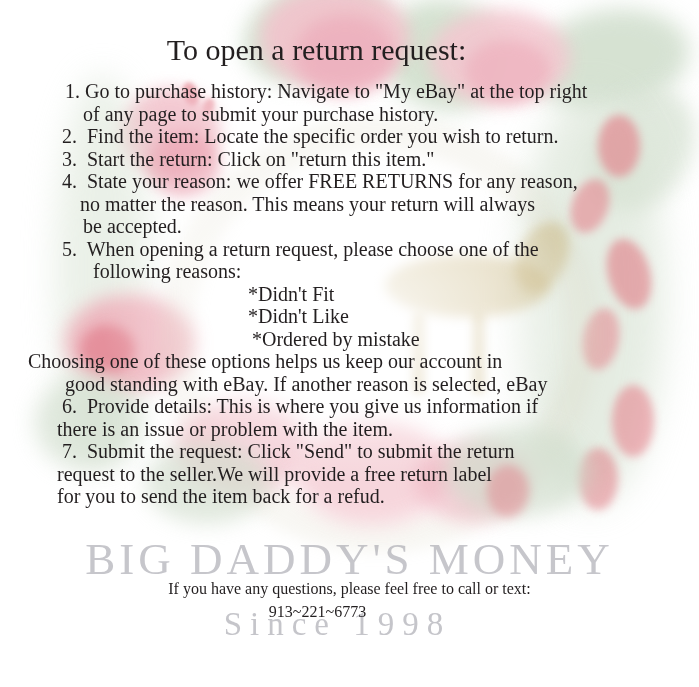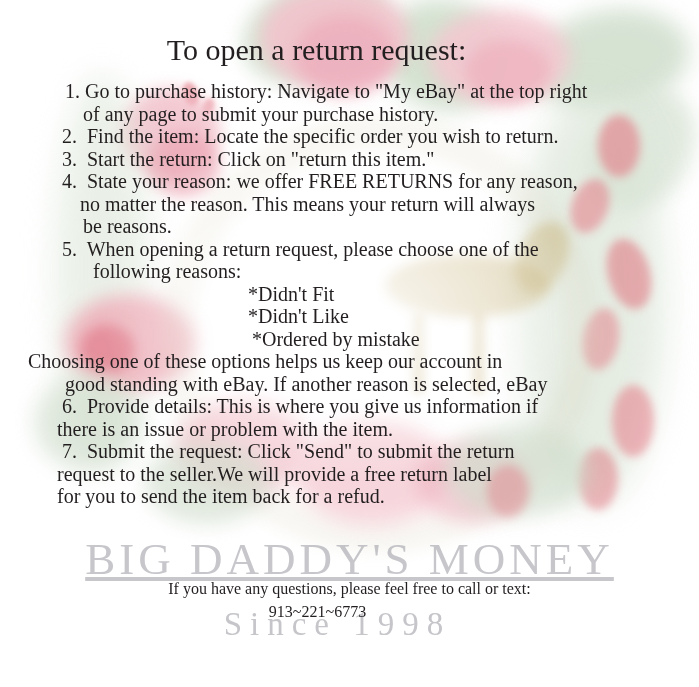--- a/index.html
+++ b/index.html
@@ -13,21 +13,21 @@
   }
   
   .bg{position:absolute;inset:0;z-index:0;pointer-events:none;}
   .blob{position:absolute;border-radius:50%;}
   .veil{position:absolute;border-radius:50%;background:radial-gradient(closest-side,rgba(255,255,255,.85),rgba(255,255,255,0));}
   .ring{position:absolute;border-radius:50%;border:34px solid rgba(214,204,178,.16);filter:blur(7px);}
   
   .wm-brand{
     position:absolute;left:0;top:533px;width:699px;z-index:1;
     text-align:center;font-size:45px;letter-spacing:4px;
-    color:rgba(152,152,160,.55);white-space:pre;text-decoration:underline;
+    color:rgba(152,152,160,.55);white-space:pre;
   }
   .wm-since{
     position:absolute;left:0;top:606px;width:699px;z-index:1;
     text-align:center;font-size:33px;letter-spacing:8px;
     color:rgba(158,158,166,.6);white-space:pre;
     transform:translateX(-12px);
   }
   
   .title{
     position:absolute;top:33px;left:0;width:699px;z-index:2;
@@ -98,21 +98,21 @@
 
 <div class="title">To open a return request:</div>
 
 <div class="content">
   <div class="line pl65">1. Go to purchase history: Navigate to "My eBay" at the top right</div>
   <div class="line pl83">of any page to submit your purchase history.</div>
   <div class="line pl62">2.  Find the item: Locate the specific order you wish to return.</div>
   <div class="line pl62">3.  Start the return: Click on "return this item."</div>
   <div class="line pl62">4.  State your reason: we offer FREE RETURNS for any reason,</div>
   <div class="line pl80">no matter the reason. This means your return will always</div>
-  <div class="line pl83">be reasons.</div>
+  <div class="line pl83">be accepted.</div>
   <div class="line pl62">5.  When opening a return request, please choose one of the</div>
   <div class="line pl93">following reasons:</div>
   <div class="line pl248">*Didn't Fit</div>
   <div class="line pl248">*Didn't Like</div>
   <div class="line pl252">*Ordered by mistake</div>
   <div class="line pl68">Choosing one of these options helps us keep our account in</div>
   <div class="line pl65">good standing with eBay. If another reason is selected, eBay</div>
   <div class="line pl62">6.  Provide details: This is where you give us information if</div>
   <div class="line pl95">there is an issue or problem with the item.</div>
   <div class="line pl62">7.  Submit the request: Click "Send" to submit the return</div>

